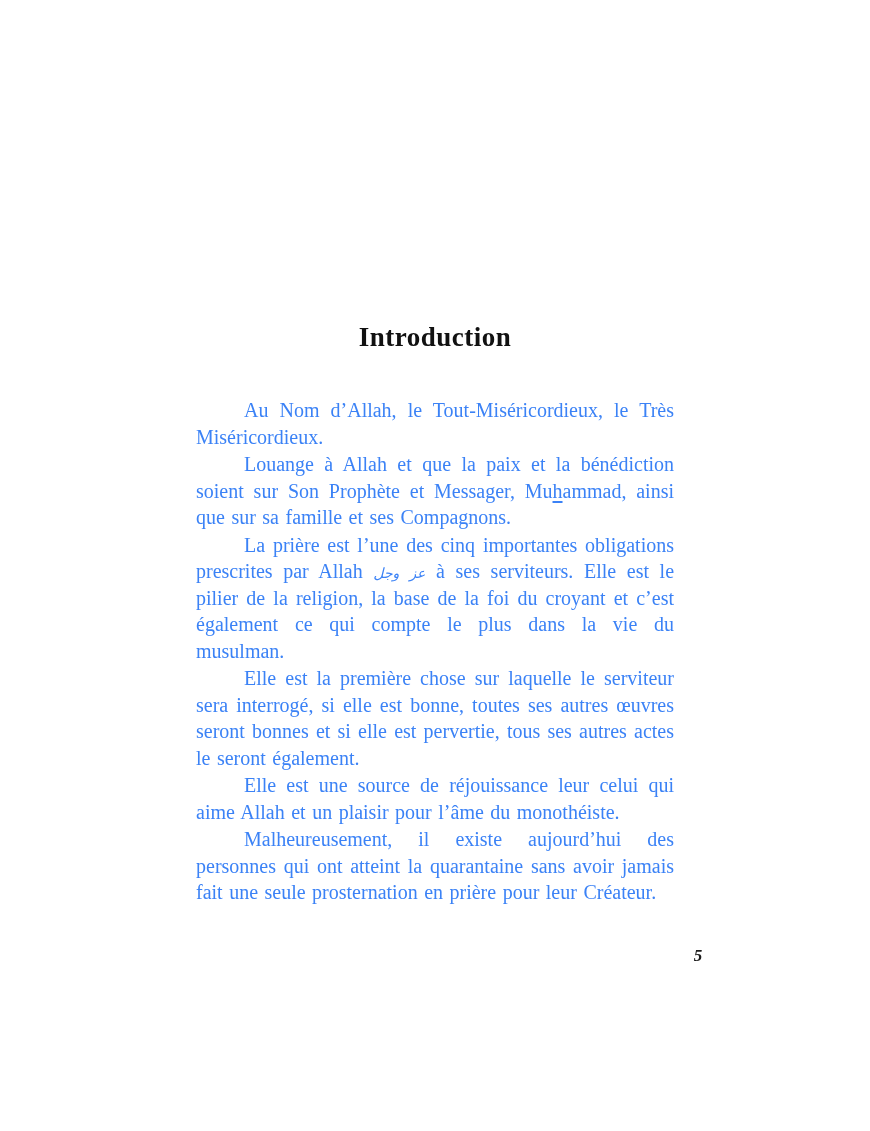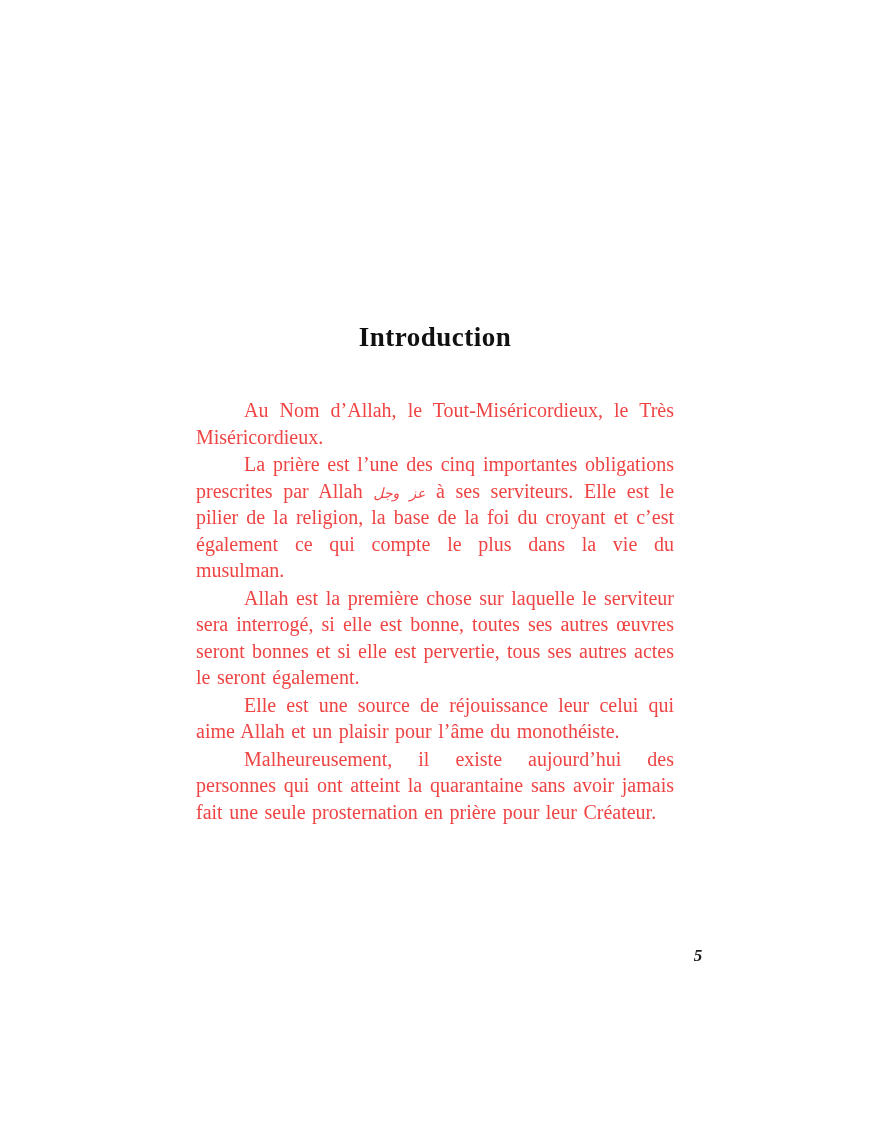--- a/index.html
+++ b/index.html
@@ -31,21 +31,21 @@
     margin: 0 0 43px 0;
     color: #111111;
   }
   .para {
     font-size: 20px;
     line-height: 26.5px;
     text-align: justify;
     text-indent: 48px;
     margin: 0 0 1px 0;
     word-spacing: 1.5px;
-    color: #ef4444;
+    color: #3b82f6;
   }
   .u-letter {
     text-decoration: underline;
     text-underline-offset: 3px;
   }
   .arabic-honorific {
     font-family: "DejaVu Sans", sans-serif;
     font-size: 14px;
     line-height: 1;
     font-style: italic;
@@ -65,24 +65,25 @@
 </head>
 <body>
 
 <div class="page">
   <div class="text-column">
 
     <h1 class="chapter-title">Introduction</h1>
 
     <p class="para"><span>Au Nom d’Allah, le Tout-Miséricordieux, le Très Miséricordieux.</span></p>
 
+    <p class="para"><span>Louange à Allah et que la paix et la bénédiction soient sur Son Prophète et Messager, Mu</span><span class="u-letter">h</span><span>ammad, ainsi que sur sa famille et ses Compagnons.</span></p>
 
     <p class="para"><span>La prière est l’une des cinq importantes obligations prescrites par Allah </span><span class="arabic-honorific">عز وجل</span><span> à ses serviteurs. Elle est le pilier de la religion, la base de la foi du croyant et c’est également ce qui compte le plus dans la vie du musulman.</span></p>
 
-    <p class="para"><span>Allah est la première chose sur laquelle le serviteur sera interrogé, si elle est bonne, toutes ses autres œuvres seront bonnes et si elle est pervertie, tous ses autres actes le seront également.</span></p>
+    <p class="para"><span>Elle est la première chose sur laquelle le serviteur sera interrogé, si elle est bonne, toutes ses autres œuvres seront bonnes et si elle est pervertie, tous ses autres actes le seront également.</span></p>
 
 
     <p class="para"><span>Elle est une source de réjouissance leur celui qui aime Allah et un plaisir pour l’âme du monothéiste.</span></p>
 
     <p class="para"><span>Malheureusement, il existe aujourd’hui des personnes qui ont atteint la quarantaine sans avoir jamais fait une seule prosternation en prière pour leur Créateur.</span></p>
 
   </div>
 
   <div class="page-number">5</div>
 </div>

